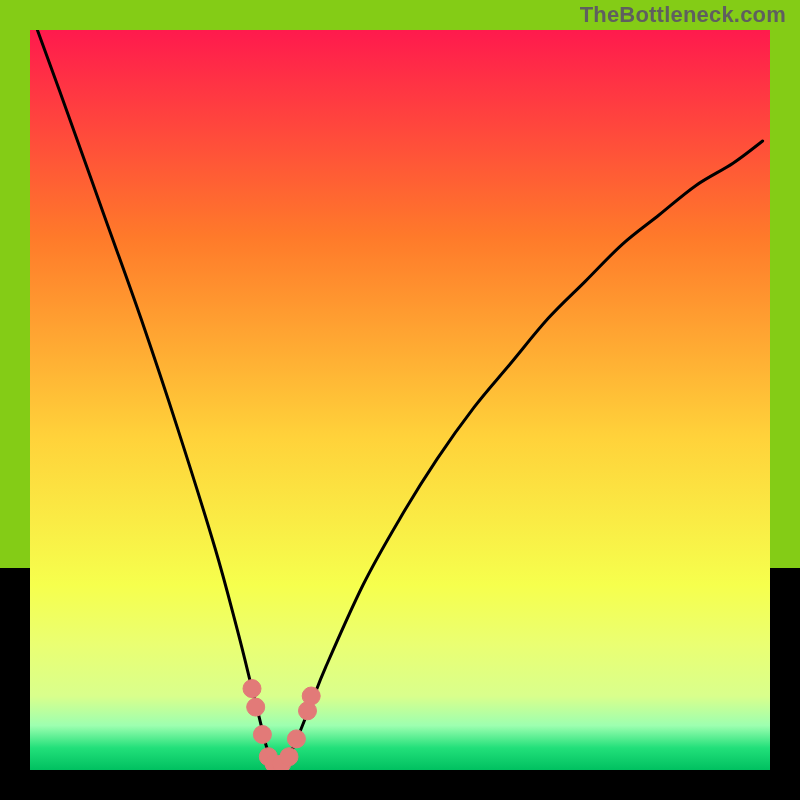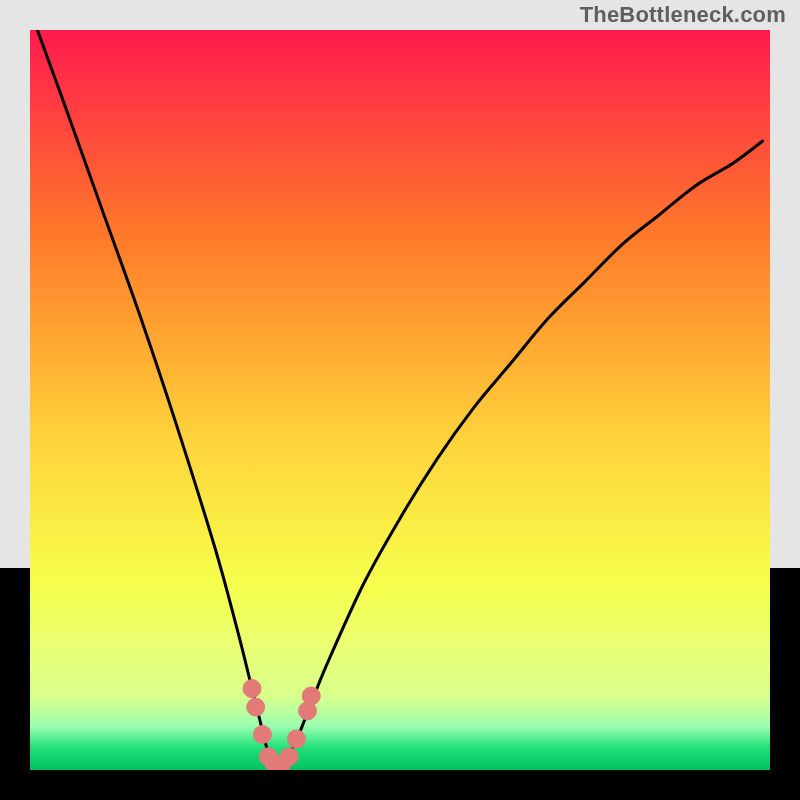--- a/index.html
+++ b/index.html
@@ -7,21 +7,21 @@
     padding: 0;
     width: 800px;
     height: 800px;
     overflow: hidden;
     background: #000;
     font-family: Arial, Helvetica, sans-serif;
   }
   .outer {
     width: 800px;
     height: 568px;
-    background: #e5e5e5;
+    background: #84cc16;
     position: relative;
   }
   .watermark {
     position: absolute;
     top: 2px;
     right: 14px;
     color: #5f5f5f;
     font-size: 22px;
     font-weight: 600;
     letter-spacing: 0.2px;

